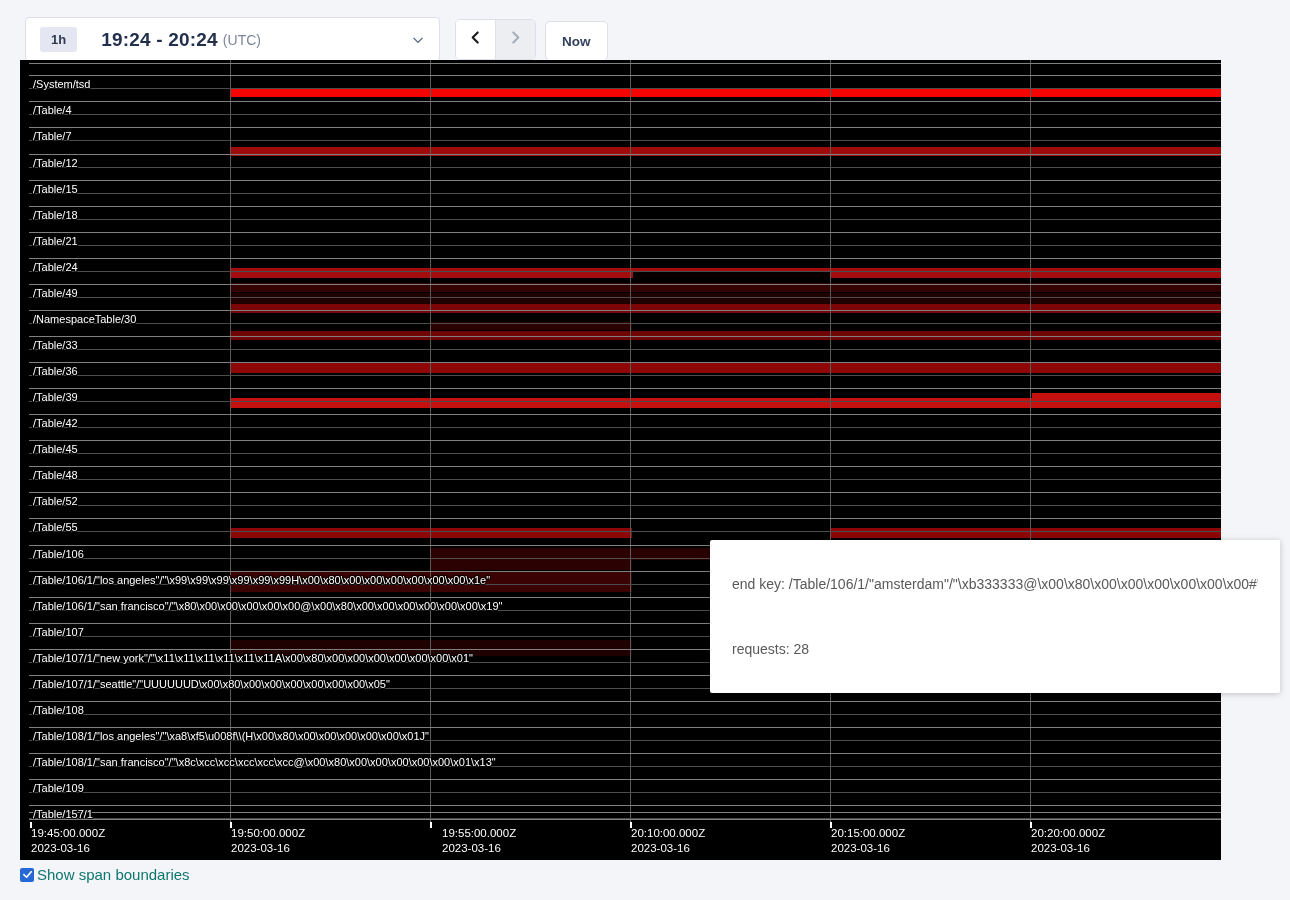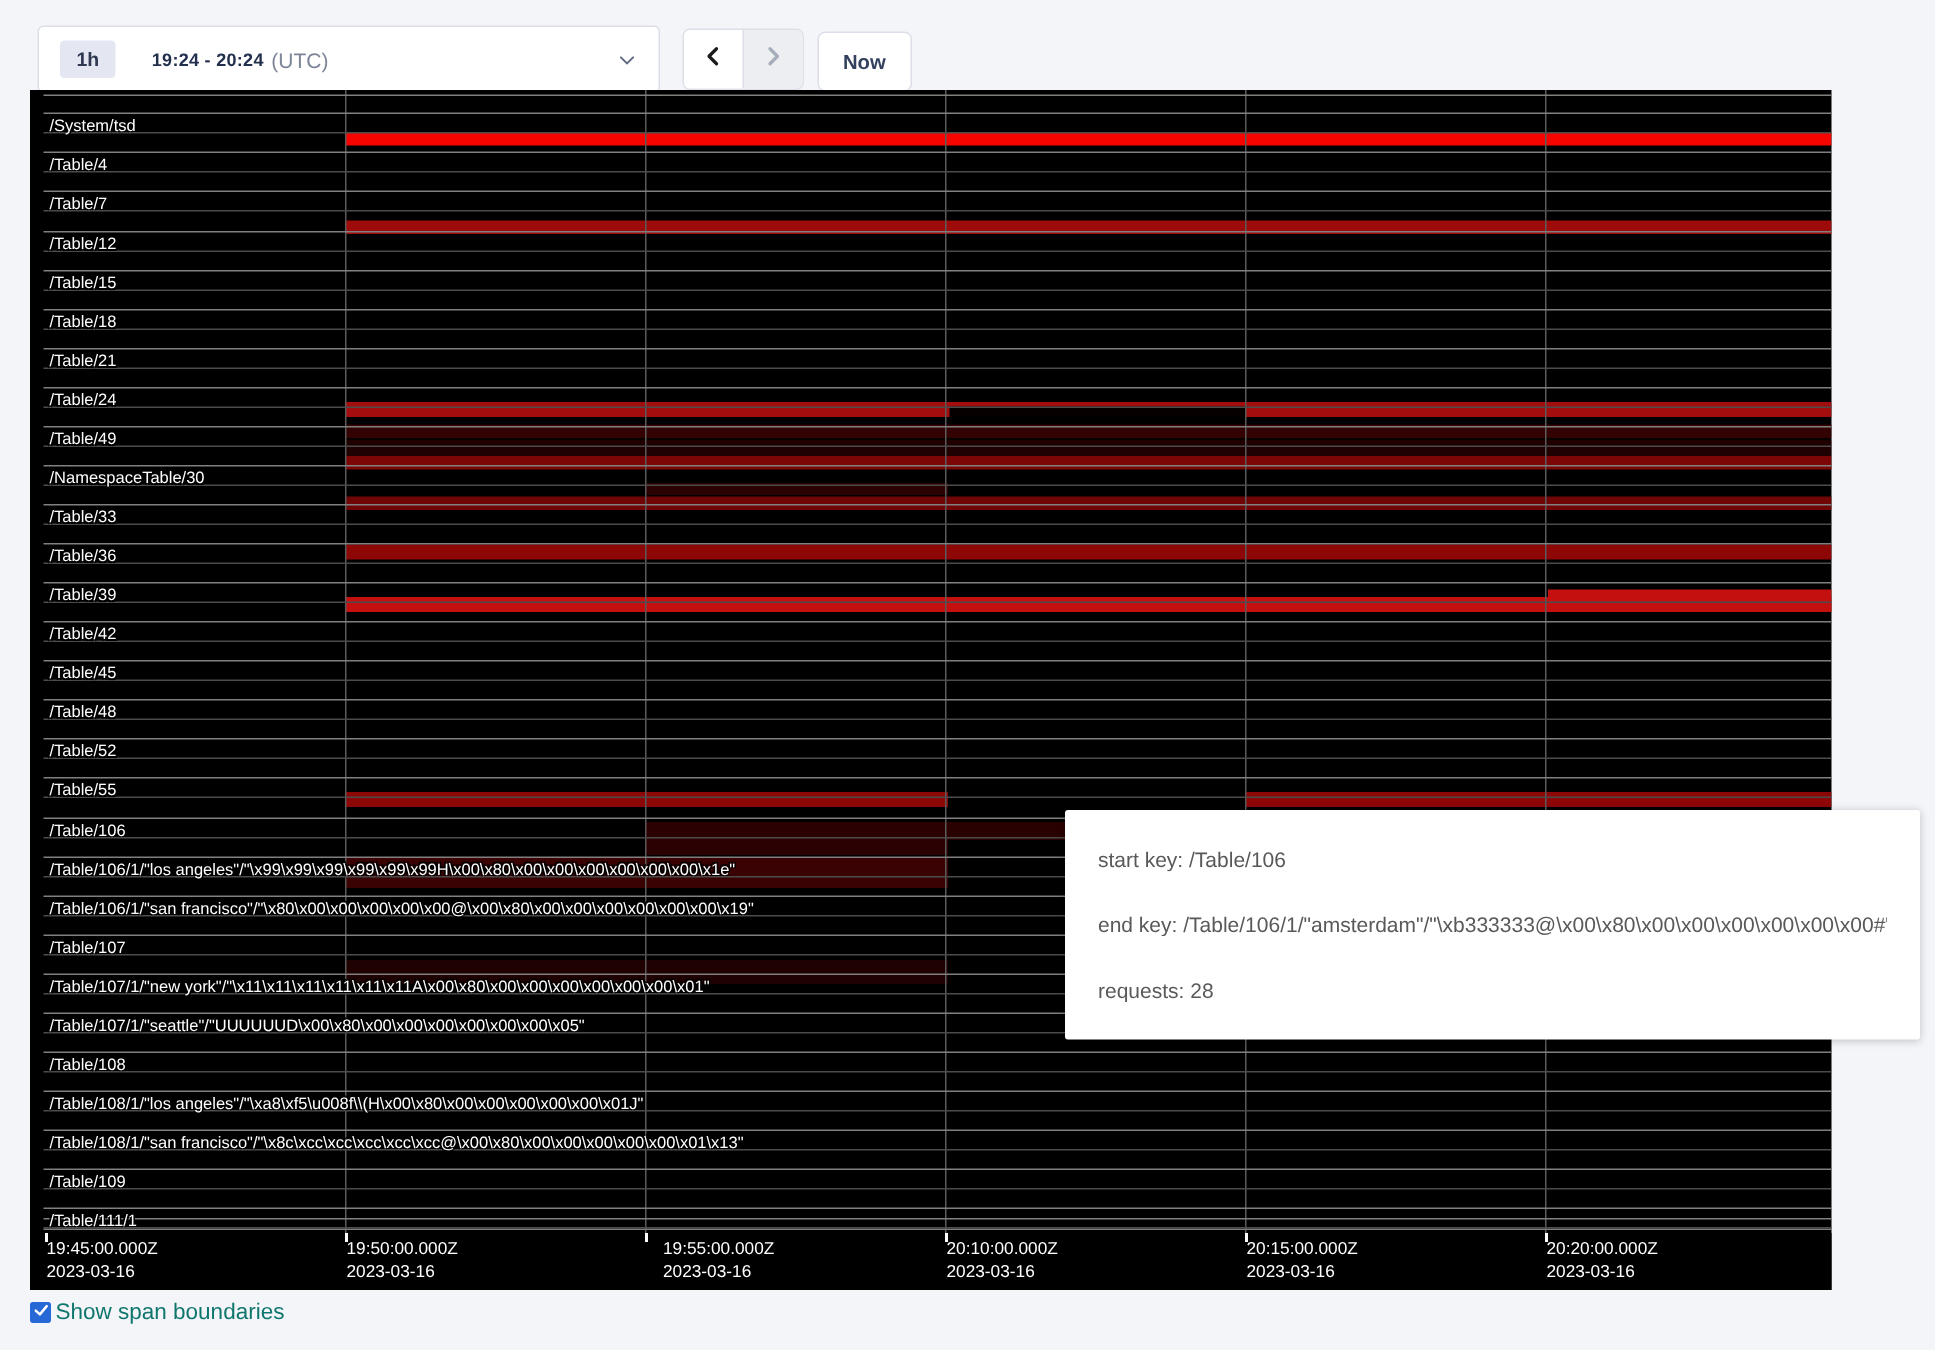--- a/index.html
+++ b/index.html
@@ -13,21 +13,21 @@
   .time-select{
     position:absolute;left:25px;top:17px;width:415px;height:45px;
     background:#ffffff;border:1px solid #dcdfe8;border-radius:4px;
     display:flex;align-items:center;box-sizing:border-box;padding:0 14px;
     cursor:pointer;
   }
   .time-badge{
     background:#e4e7f1;color:#2f3a52;font-weight:bold;font-size:13px;
     padding:5px 11px;border-radius:3px;margin-right:24px;
   }
-  .time-range{font-size:12px;font-weight:bold;color:#23304d;letter-spacing:.2px;}
+  .time-range{font-size:19px;font-weight:bold;color:#23304d;letter-spacing:.2px;}
   .time-zone{font-size:14px;color:#7d8699;margin-left:5px;}
   .dd-chevron{margin-left:auto;display:flex;align-items:center;}
   .nav-group{
     position:absolute;left:455px;top:19px;width:81px;height:41px;
     border:1px solid #dcdfe8;border-radius:5px;background:#fff;
     display:flex;box-sizing:border-box;overflow:hidden;
   }
   .nav-btn{width:50%;display:flex;align-items:center;justify-content:center;cursor:pointer;}
   .nav-btn.prev{background:#ffffff;border-right:1px solid #dcdfe8;}
   .nav-btn.next{background:#edeef2;cursor:default;}
@@ -211,21 +211,21 @@
       <div class="hline mid" style="top: 680.05px; z-index: 3;"></div>
       <div class="row-label" style="top: 670.05px;">/Table/108/1/"los angeles"/"\xa8\xf5\u008f\\(H\x00\x80\x00\x00\x00\x00\x00\x01J"</div>
       <div class="hline" style="top: 693.12px; z-index: 3;"></div>
       <div class="hline mid" style="top: 706.12px; z-index: 3;"></div>
       <div class="row-label" style="top: 696.12px;">/Table/108/1/"san francisco"/"\x8c\xcc\xcc\xcc\xcc\xcc@\x00\x80\x00\x00\x00\x00\x00\x01\x13"</div>
       <div class="hline" style="top: 719.19px; z-index: 3;"></div>
       <div class="hline mid" style="top: 732.19px; z-index: 3;"></div>
       <div class="row-label" style="top: 722.19px;">/Table/109</div>
       <div class="hline" style="top: 745.26px; z-index: 3;"></div>
       <div class="hline mid" style="top: 758.26px; z-index: 3;"></div>
-      <div class="row-label" style="top: 748.26px;">/Table/111/1</div>
+      <div class="row-label" style="top: 748.26px;">/Table/157/1</div>
     </div>
   <div class="axis">
       <div class="tick" style="left: 10px;"></div>
       <div class="axis-label" style="left: 11px;">
         <div>19:45:00.000Z</div>
         <div>2023-03-16</div>
       </div>
       <div class="tick" style="left: 210px;"></div>
       <div class="axis-label" style="left: 211px;">
         <div>19:50:00.000Z</div>
@@ -248,23 +248,20 @@
       </div>
       <div class="tick" style="left: 1010px;"></div>
       <div class="axis-label" style="left: 1011px;">
         <div>20:20:00.000Z</div>
         <div>2023-03-16</div>
       </div>
     </div>
 </div>
 
 <div class="tooltip">
-  <div class="tline">
-    <span>start key:</span> <span>/Table/106</span>
-  </div>
   <div class="tline">
     <span>end key:</span> <span>/Table/106/1/"amsterdam"/"\xb333333@\x00\x80\x00\x00\x00\x00\x00\x00#"</span>
   </div>
   <div class="tline">
     <span>requests:</span> <span>28</span>
   </div>
 </div>
 
 <div class="footer">
   <span class="checkbox">

